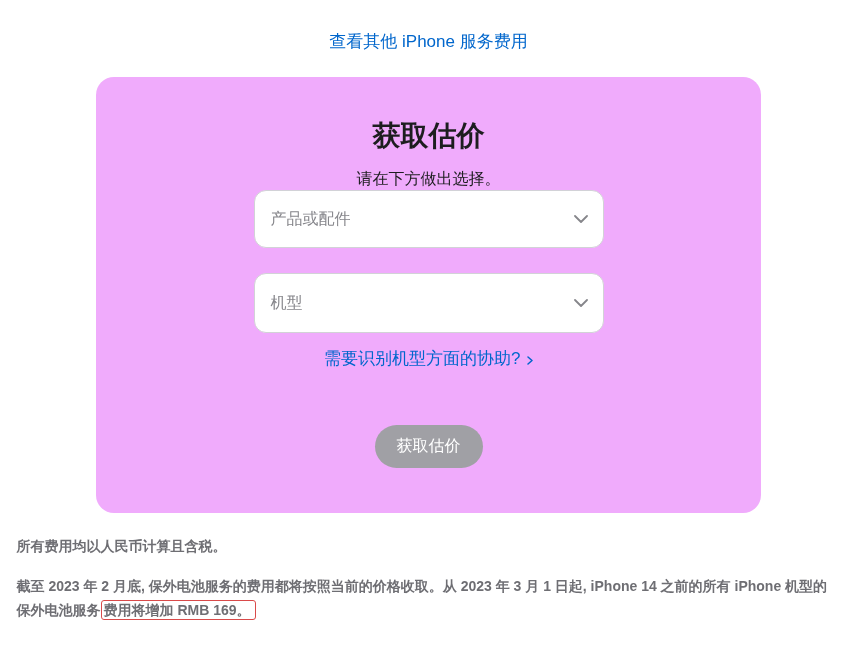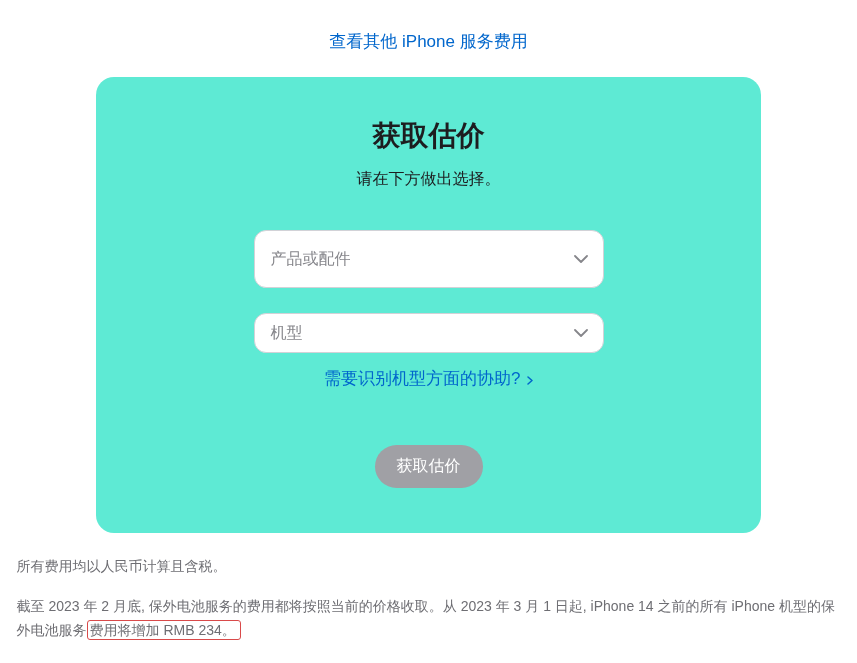--- a/index.html
+++ b/index.html
@@ -14,37 +14,36 @@
       text-align: center;
       padding: 30px 0 24px;
     }
     .top-link a {
       color: #0066cc;
       text-decoration: none;
       font-size: 17px;
       text-align: right;
     }
     .card {
-      background: #5eead4;
+      background: #f0abfc;
       border-radius: 18px;
       width: 665px;
       margin: 0 auto;
       padding: 40px 60px 45px;
       text-align: center;
     }
     .card-title {
       font-size: 28px;
       font-weight: 600;
       color: #1d1d1f;
       margin-bottom: 14px;
     }
     .card-subtitle {
       font-size: 16px;
       color: #1d1d1f;
-      margin-bottom: 40px;
     }
     .select-wrap {
       position: relative;
       width: 350px;
       margin: 0 auto 25px;
     }
     .select-wrap.second { margin-bottom: 14px; }
     .select-field {
       width: 100%;
       height: 58px;
@@ -53,21 +52,21 @@
       border-radius: 12px;
       padding: 0 40px 0 16px;
       font-size: 16px;
       color: #86868b;
       text-align: center;
       display: flex;
       align-items: center;
       cursor: pointer;
     }
     .select-wrap.second .select-field {
-      height: 40px;
+      height: 60px;
     }
     .chevron {
       position: absolute;
       right: 16px;
       top: 50%;
       transform: translateY(-50%);
       pointer-events: none;
     }
     .chevron svg { display: block; }
     .help-link {
@@ -92,20 +91,21 @@
       font-size: 16px;
       cursor: pointer;
     }
     .footnotes {
       width: 830px;
       margin: 22px auto 0;
       padding: 0 3px;
       font-size: 14px;
       color: #6e6e73;
       line-height: 1.7;
+      font-weight: bold;
     }
     .footnotes p { margin-bottom: 16px; }
     .highlight-box {
       display: inline;
       border: 1px solid #d94a4a;
       border-radius: 3px;
       padding: 1px 4px 1px 2px;
     }
   </style>
 </head>
@@ -151,15 +151,15 @@
       </span>
     </a>
   </div>
 
   <button class="submit-btn">获取估价</button>
 </div>
 
 <div class="footnotes">
   <p>所有费用均以人民币计算且含税。</p>
   <p>
-    <span>截至 2023 年 2 月底, 保外电池服务的费用都将按照当前的价格收取。从 2023 年 3 月 1 日起, iPhone 14 之前的所有 iPhone 机型的保外电池服务</span><span class="highlight-box">费用将增加 RMB 234。</span>
+    <span>截至 2023 年 2 月底, 保外电池服务的费用都将按照当前的价格收取。从 2023 年 3 月 1 日起, iPhone 14 之前的所有 iPhone 机型的保外电池服务</span><span class="highlight-box">费用将增加 RMB 169。</span>
   </p>
 </div>
 
 </body></html>

